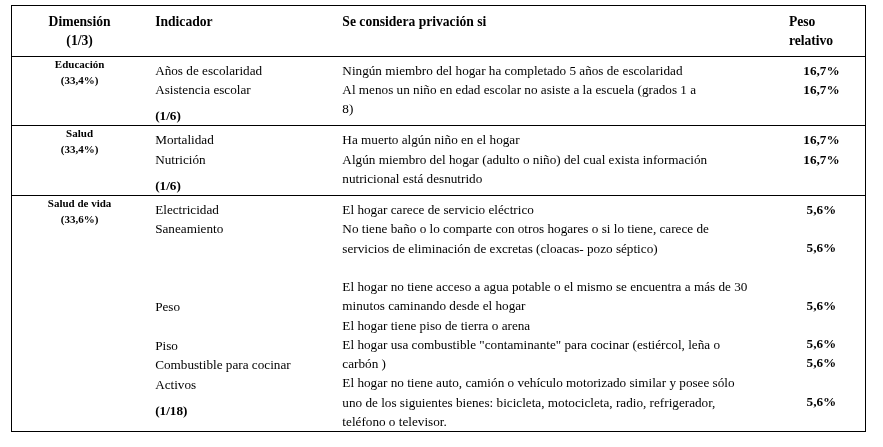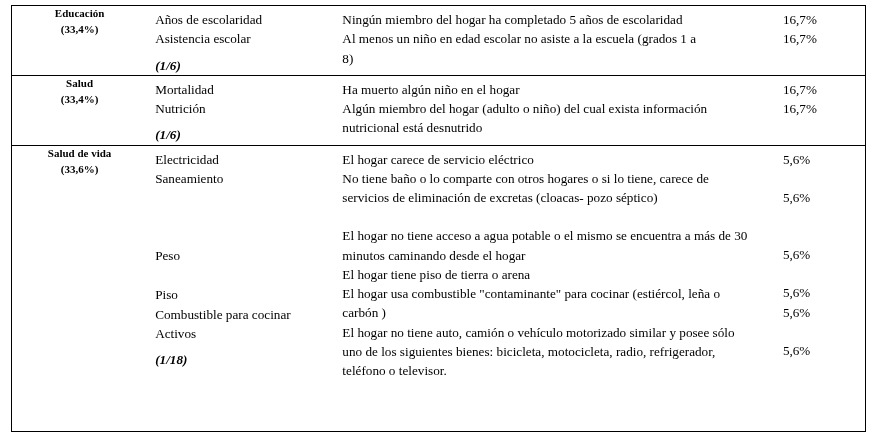--- a/index.html
+++ b/index.html
@@ -89,47 +89,64 @@
   }
   td.ind-cell {
     padding-left: 8px !important;
     padding-top: 4px !important;
   }
   td.desc-cell {
     padding-left: 10px !important;
     padding-top: 4px !important;
   }
   td.peso-cell {
-    text-align: left;
+    text-align: center;
     padding-right: 5px !important;
     padding-top: 4px !important;
+    font-weight: bold;
   }
 
   .ind-line { white-space: nowrap; }
-  .ind-frac { font-style: italic; font-weight: bold; margin-top: 7px; }
+  .ind-frac { font-weight: bold; margin-top: 7px; }
 
   .desc-line { }
   .peso-line { }
 
   
   .gap { display: block; }
 </style>
 </head>
 <body>
 
 <div id="table-wrap">
   <table class="mpi">
     <colgroup>
       <col class="c-dim">
         <col class="c-ind">
         <col class="c-desc">
         <col class="c-peso">
     </colgroup>
     <tbody>
 
+      <tr class="head">
+        <td class="hdr-dim">
+          <div>Dimensión</div>
+          <div>(1/3)</div>
+        </td>
+        <td class="hdr-ind">
+          <div>Indicador</div>
+        </td>
+        <td class="hdr-desc">
+          <div>Se considera privación si</div>
+        </td>
+        <td class="hdr-peso">
+          <div>Peso</div>
+          <div>relativo</div>
+        </td>
+      </tr>
 
       <tr class="section" style="height:59px;">
         <td class="dim-cell">
           <div>Educación</div>
           <div>(33,4%)</div>
         </td>
         <td class="ind-cell">
           <div class="ind-line">Años de escolaridad</div>
           <div class="ind-line">Asistencia escolar</div>
           <div class="ind-line ind-frac">(1/6)</div>

